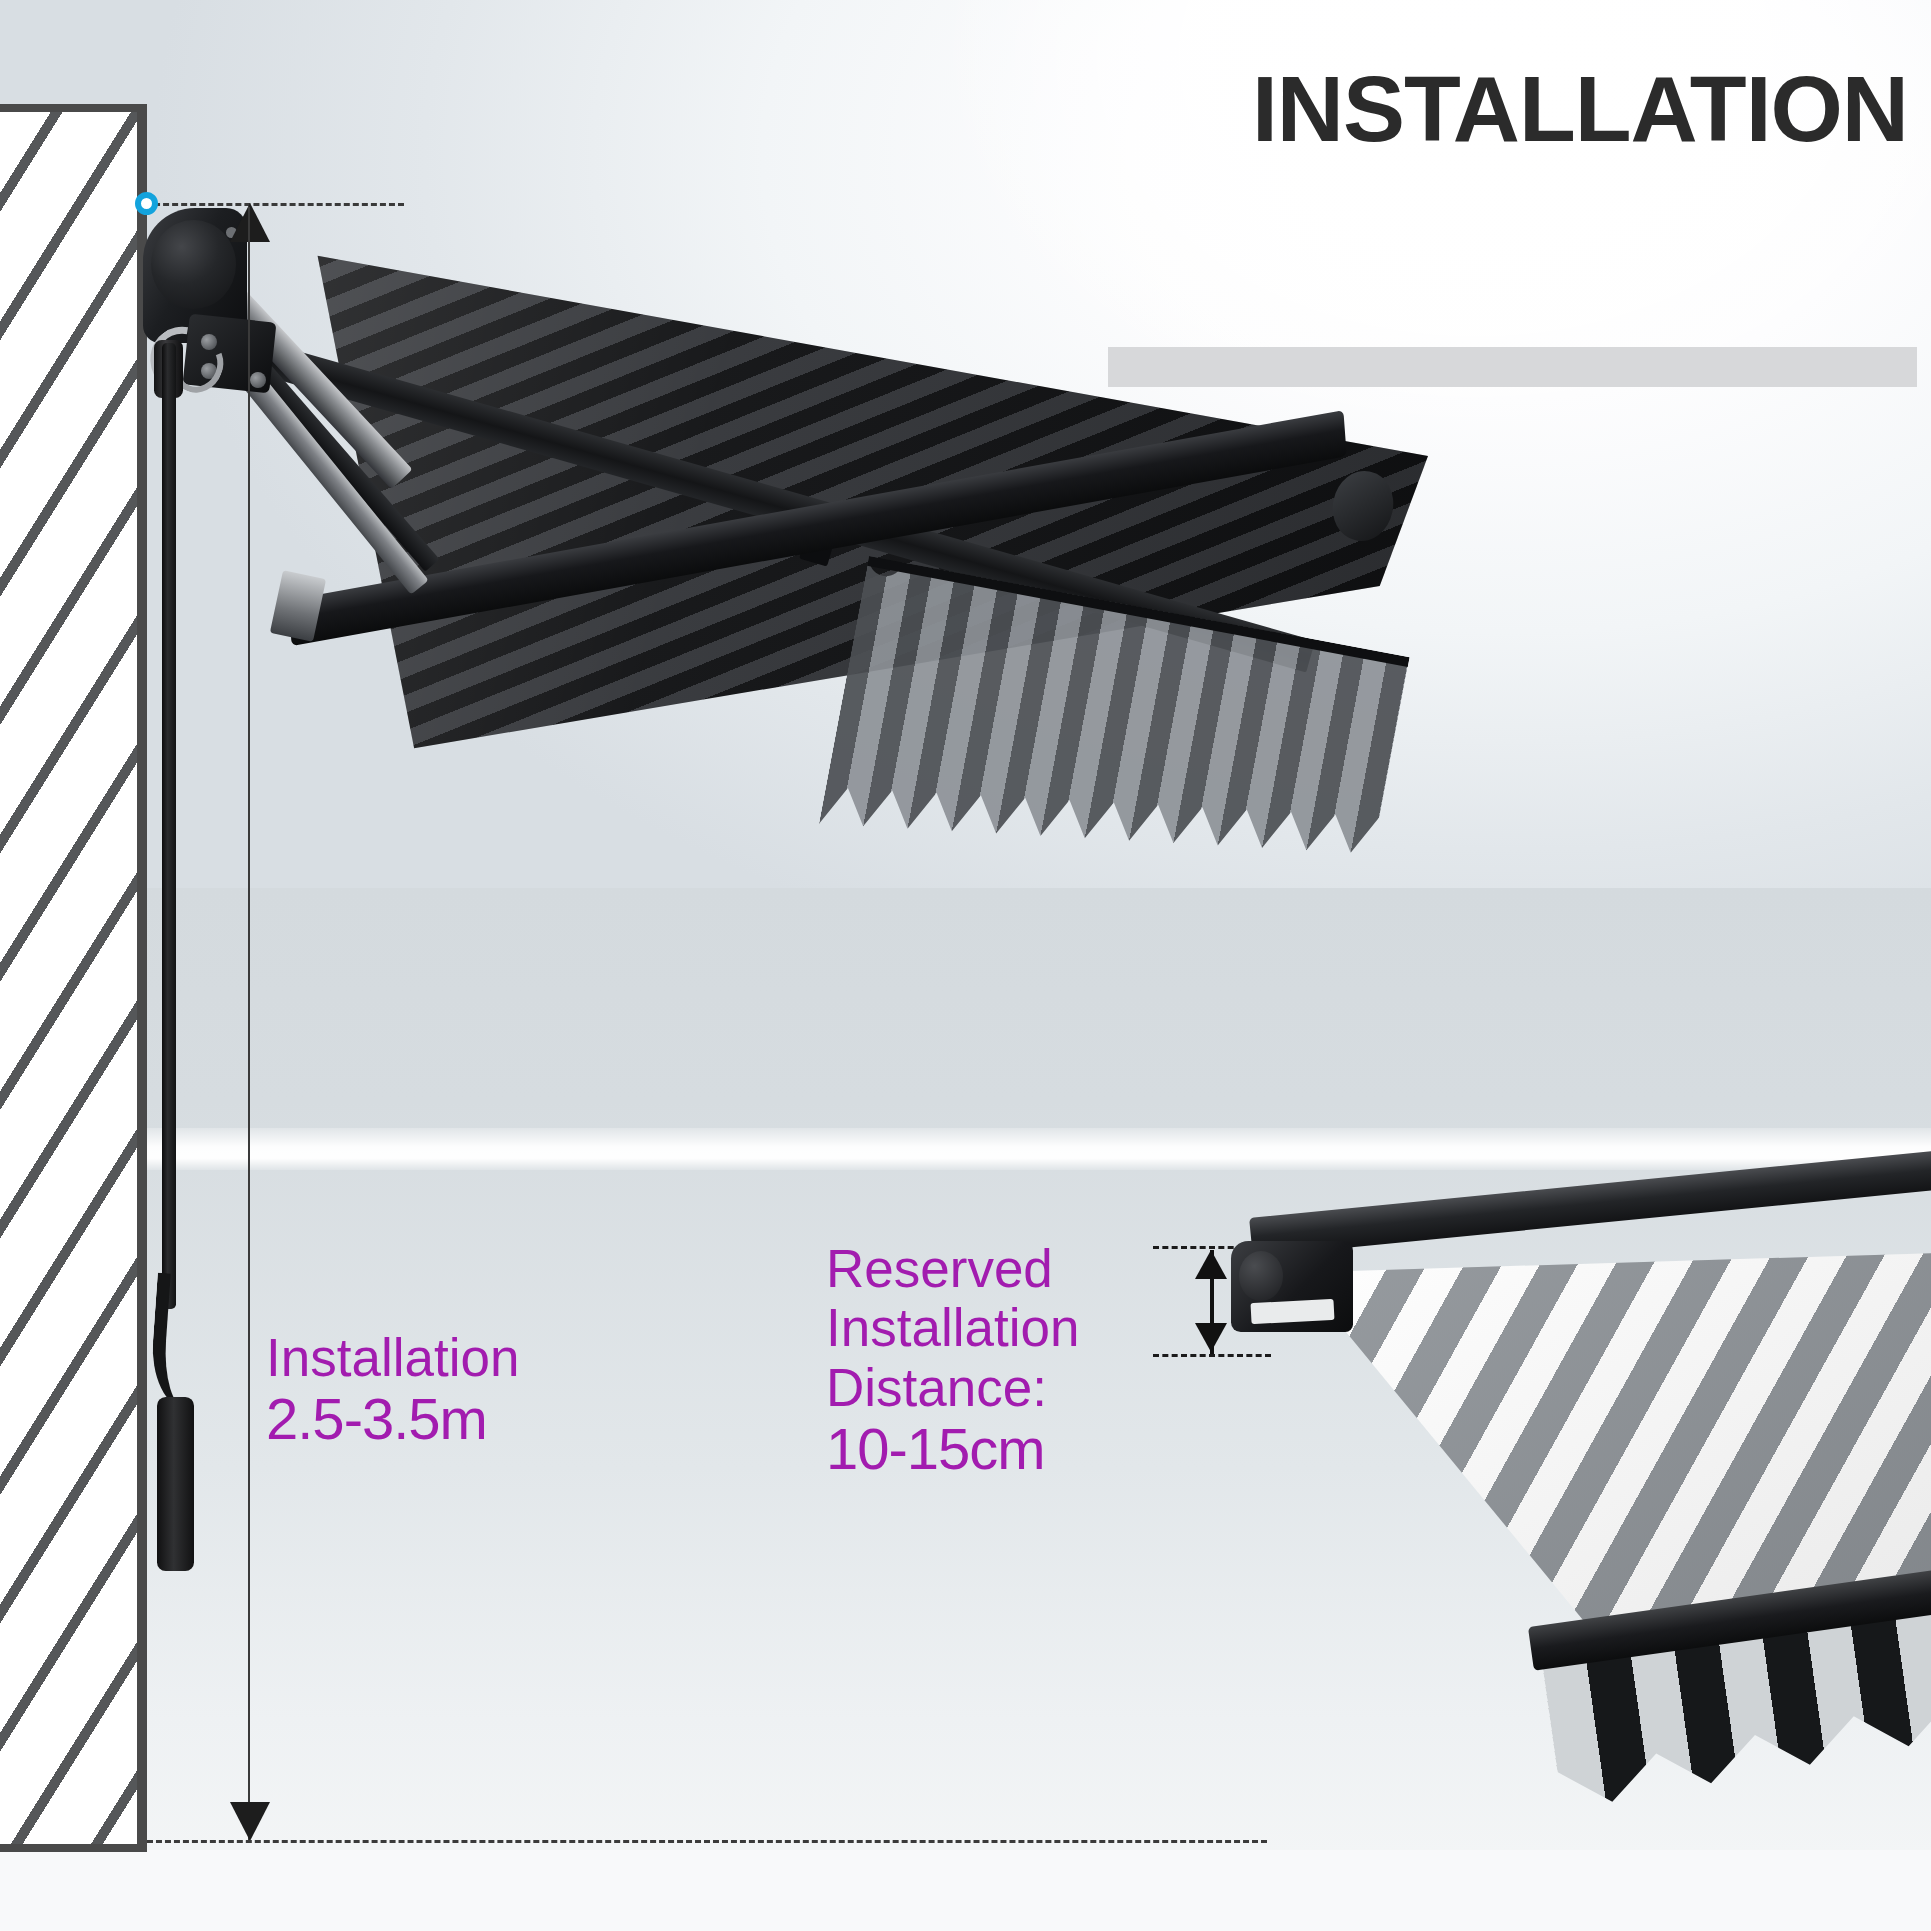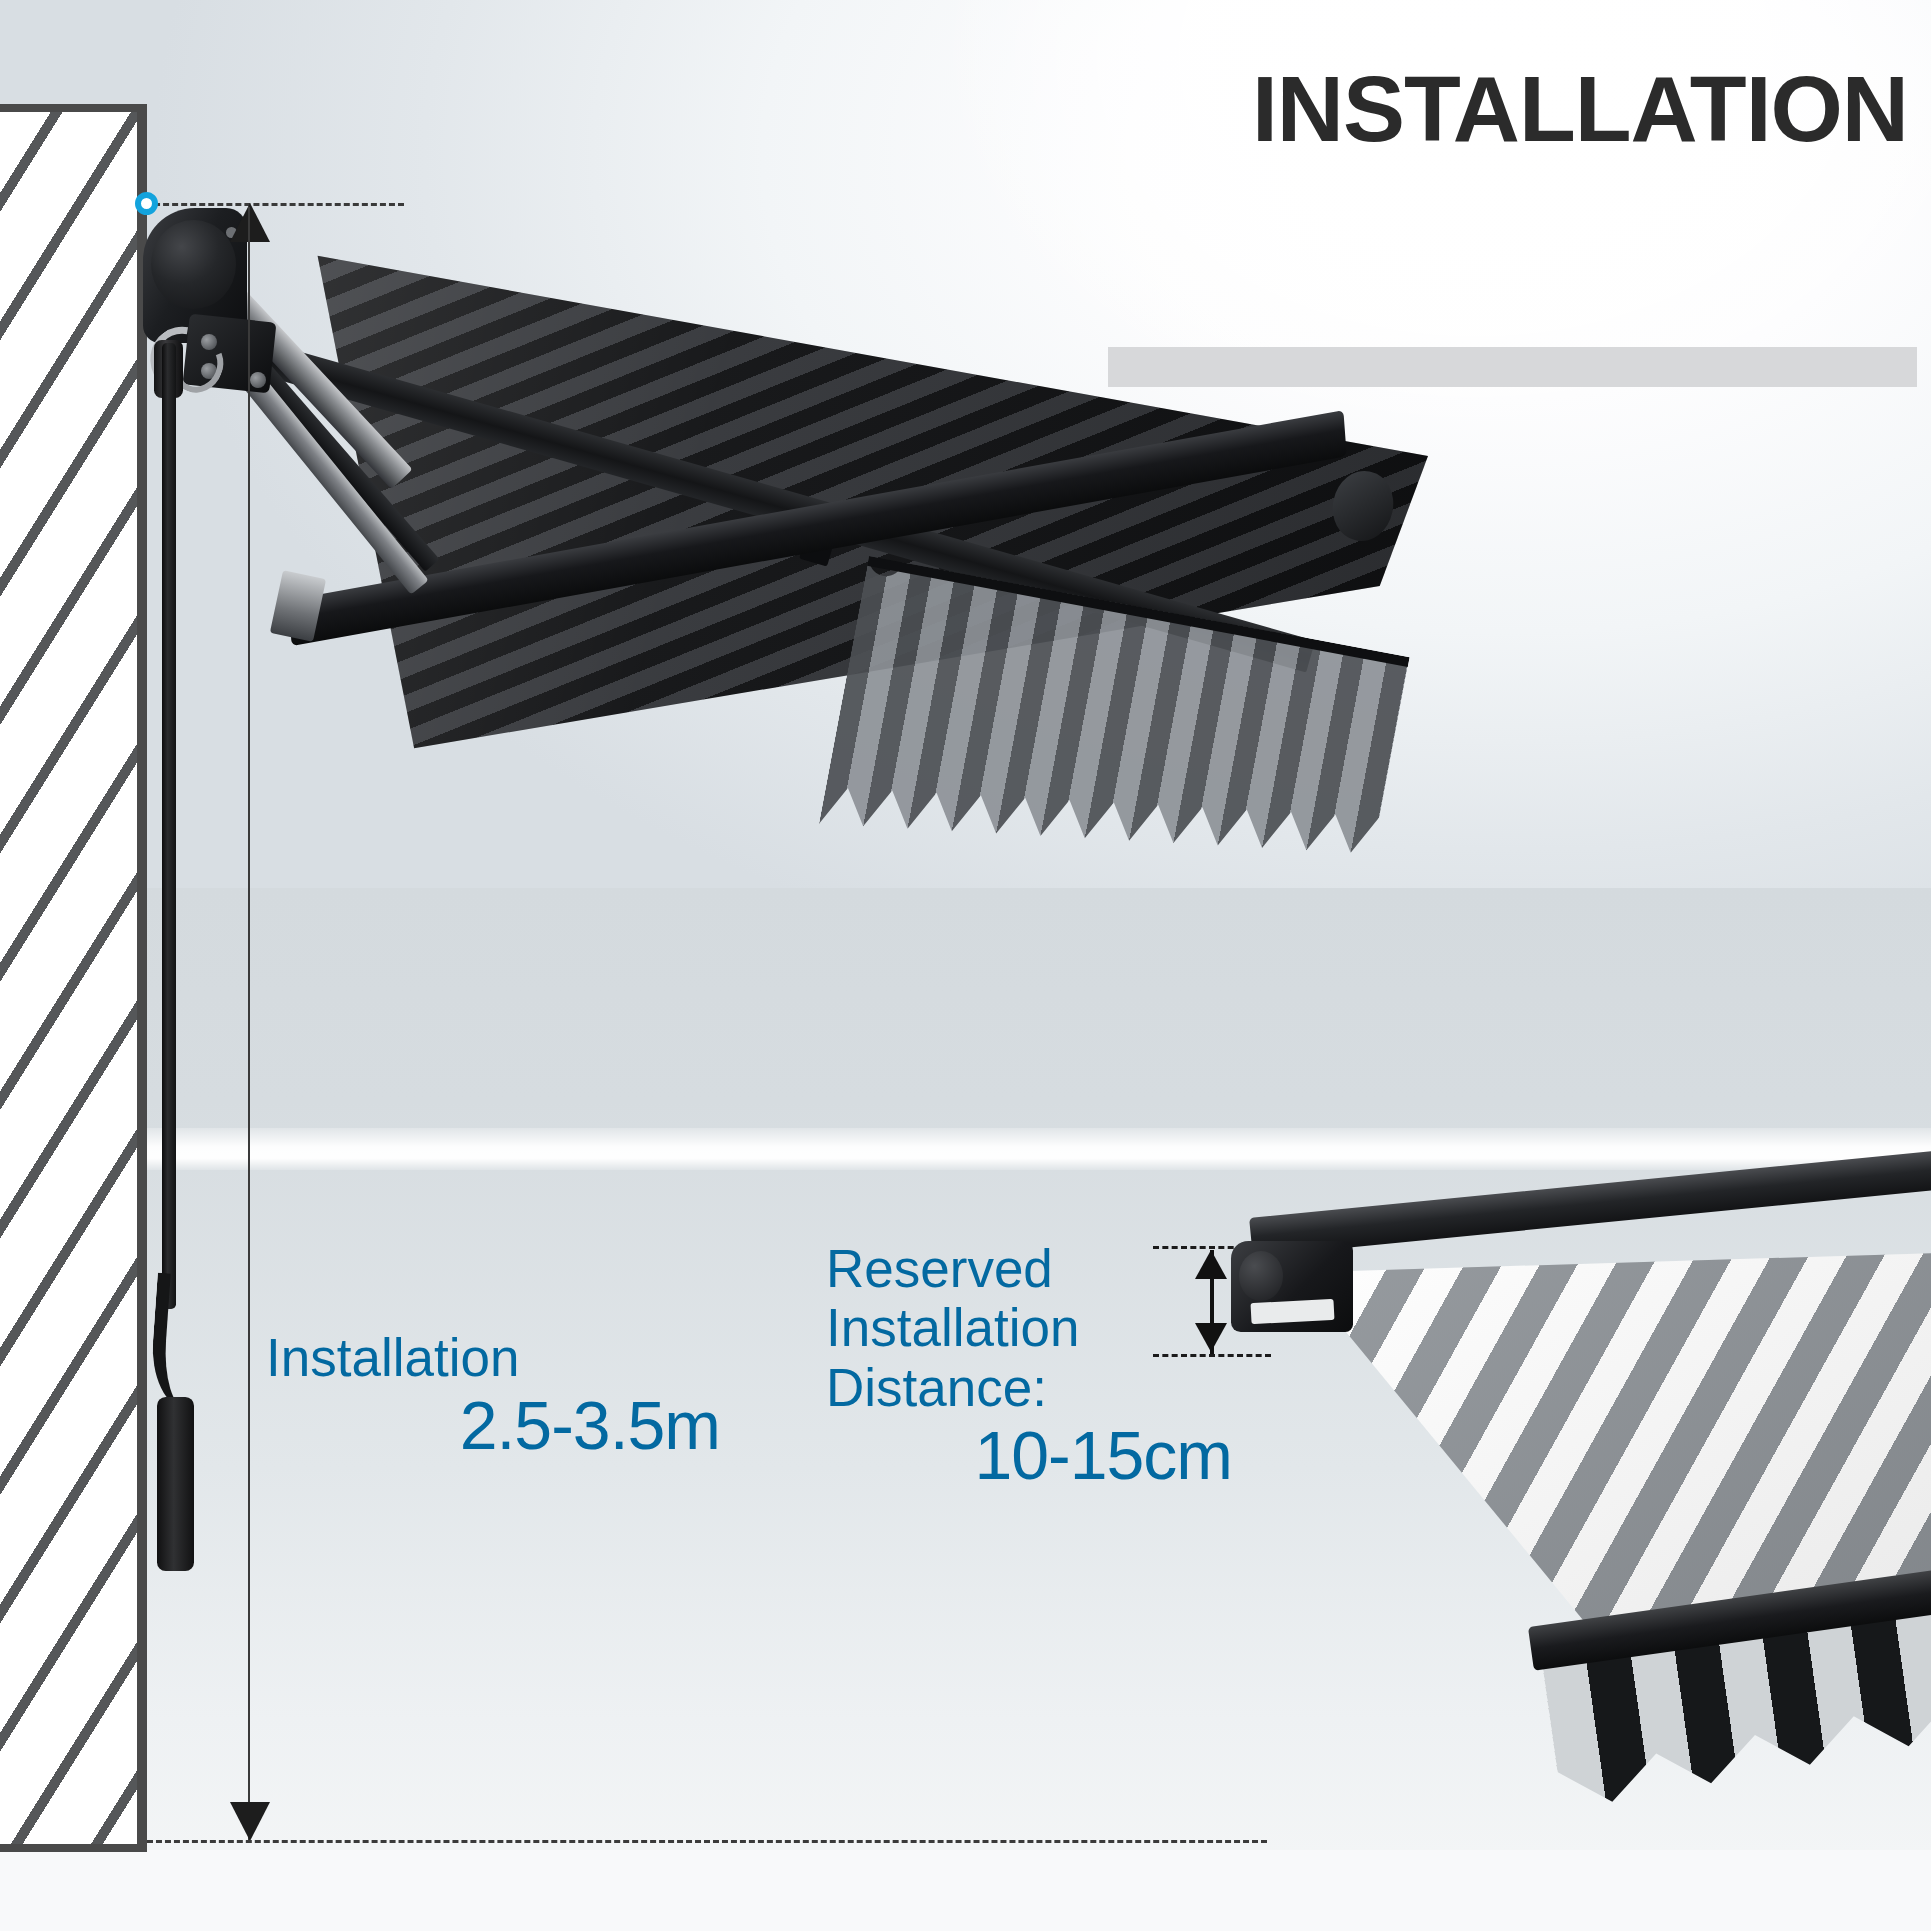--- a/index.html
+++ b/index.html
@@ -89,23 +89,23 @@
     border-left:20px solid transparent;border-right:20px solid transparent;
     border-bottom:39px solid #1d1d1d;
   }
   .dim-arrow-down{
     position:absolute;left:230px;top:1802px;width:0;height:0;
     border-left:20px solid transparent;border-right:20px solid transparent;
     border-top:39px solid #1d1d1d;
   }
 
   
-  .label-block{position:absolute;color:#0369a1;}
+  .label-block{position:absolute;color:#a21caf;}
   .label-small{font-size:53px;line-height:1.12;font-weight:400;}
-  .label-big{font-size:68px;line-height:1.12;font-weight:400;letter-spacing:-1px;text-align:right;}
+  .label-big{font-size:58px;line-height:1.12;font-weight:400;letter-spacing:-1px;}
 
   #installHeightLabel{left:266px;top:1328px;width:454px;}
   #reservedLabel{left:826px;top:1239px;width:406px;}
 
   
   .rd-wrap{position:absolute;left:1153px;top:1246px;width:126px;height:112px;}
   .rd-dash-top{position:absolute;left:0;top:0;width:118px;height:0;border-top:3.9px dashed #1b1b1b;}
   .rd-dash-bot{position:absolute;left:0;top:108px;width:118px;height:0;border-top:3.9px dashed #1b1b1b;}
   .rd-line{position:absolute;left:57px;top:3.9px;width:0;height:104px;border-left:4.8px solid #111;}
   .rd-arr-up{position:absolute;left:42px;top:3.9px;width:0;height:0;border-left:16.4px solid transparent;border-right:16.4px solid transparent;border-bottom:29px solid #111;}

